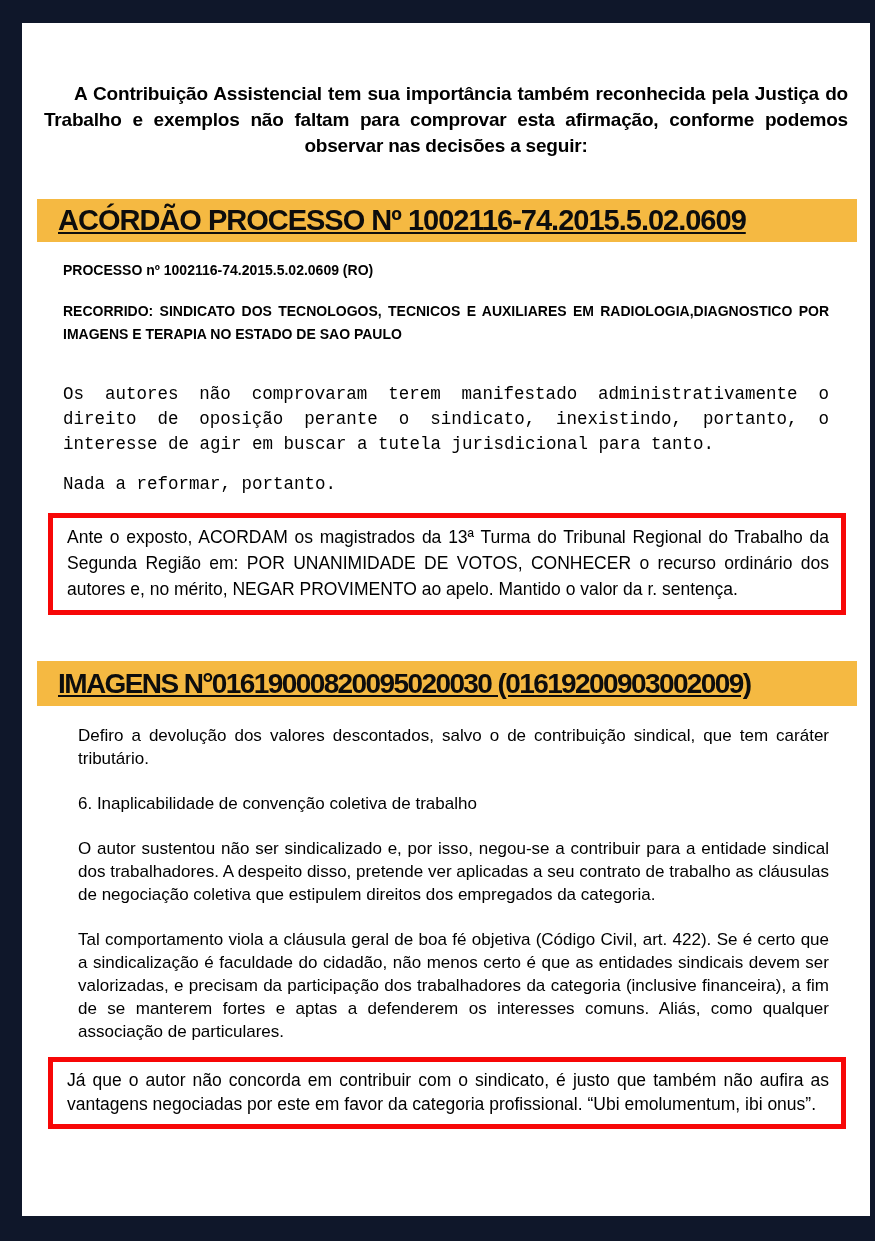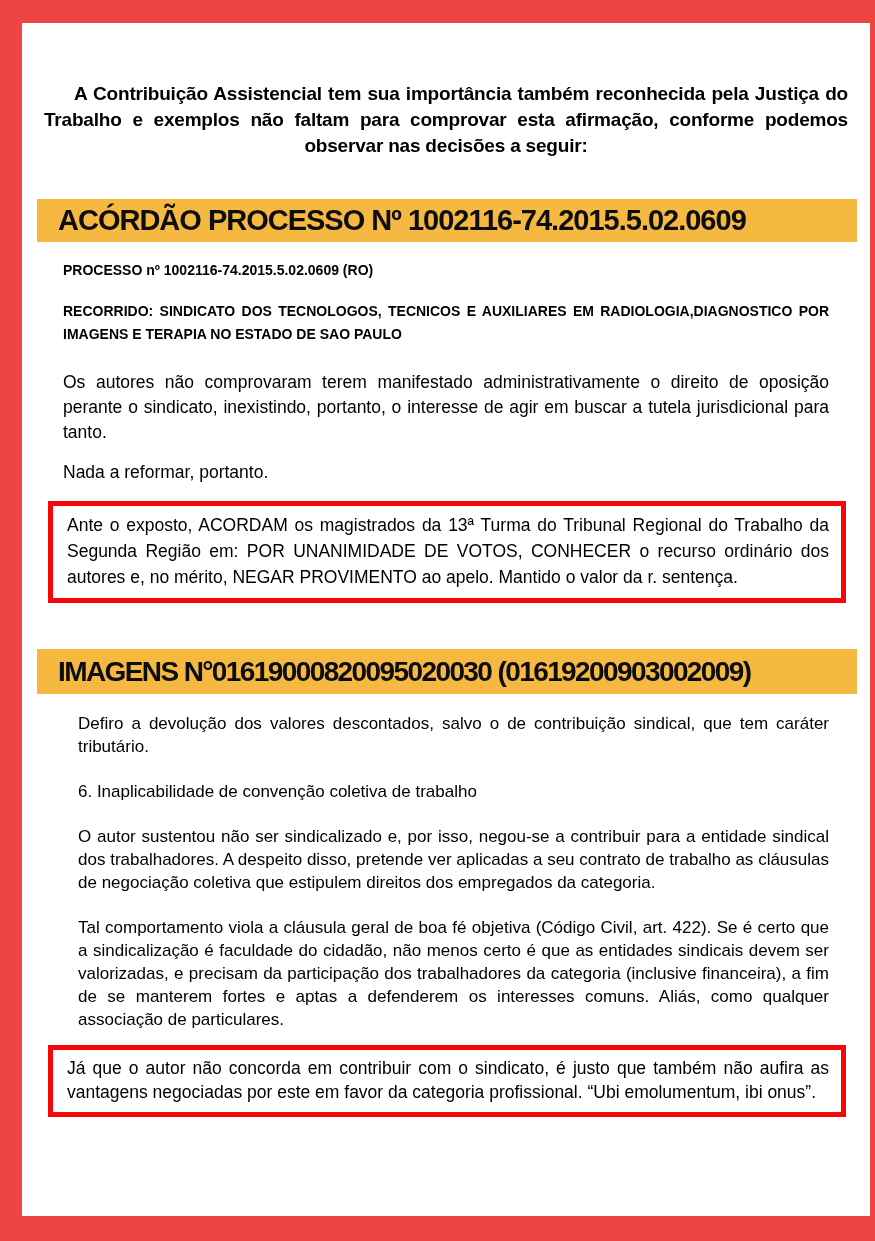--- a/index.html
+++ b/index.html
@@ -3,21 +3,21 @@
 <meta charset="utf-8">
 <style>
   html,body{margin:0;padding:0;}
   body{
     width:875px;height:1241px;
     font-family:"Liberation Sans",sans-serif;
     background:#ffffff;
   }
   .page{
     width:875px;height:1241px;
-    background:#ef4444;
+    background:#0f172a;
     box-sizing:border-box;
     padding:23px 5px 25px 22px;
   }
   .sheet{
     width:100%;height:100%;
     background:#ffffff;
     box-sizing:border-box;
     overflow:hidden;
     padding-top:58px;
   }
@@ -41,34 +41,35 @@
     padding-left:21px;
     box-sizing:border-box;
     overflow:hidden;
   }
   .banner span{
     font-size:29px;
     font-weight:bold;
     letter-spacing:-1px;
     color:#0d0d0d;
     white-space:nowrap;
+    text-decoration:underline;
   }
   .banner.second{margin-top:46px;height:45px;}
   .banner.second span{font-size:28px;letter-spacing:-1.6px;}
   .meta{
     margin:14px 41px 0 41px;
     font-size:14px;
     font-weight:bold;
     line-height:23px;
     color:#000;
   }
   .meta.just{text-align:justify;}
   .para-serif{
-    margin:24px 41px 0 41px;
-    font-family:Liberation Sans, sans-serif;
+    margin:36px 41px 0 41px;
+    font-family:Liberation Mono, monospace;
     font-size:17.5px;
     line-height:25px;
     color:#000;
     text-align:justify;
   }
   .para-sans{
     margin:20px 41px 0 56px;
     font-size:17px;
     line-height:23px;
     color:#000;

